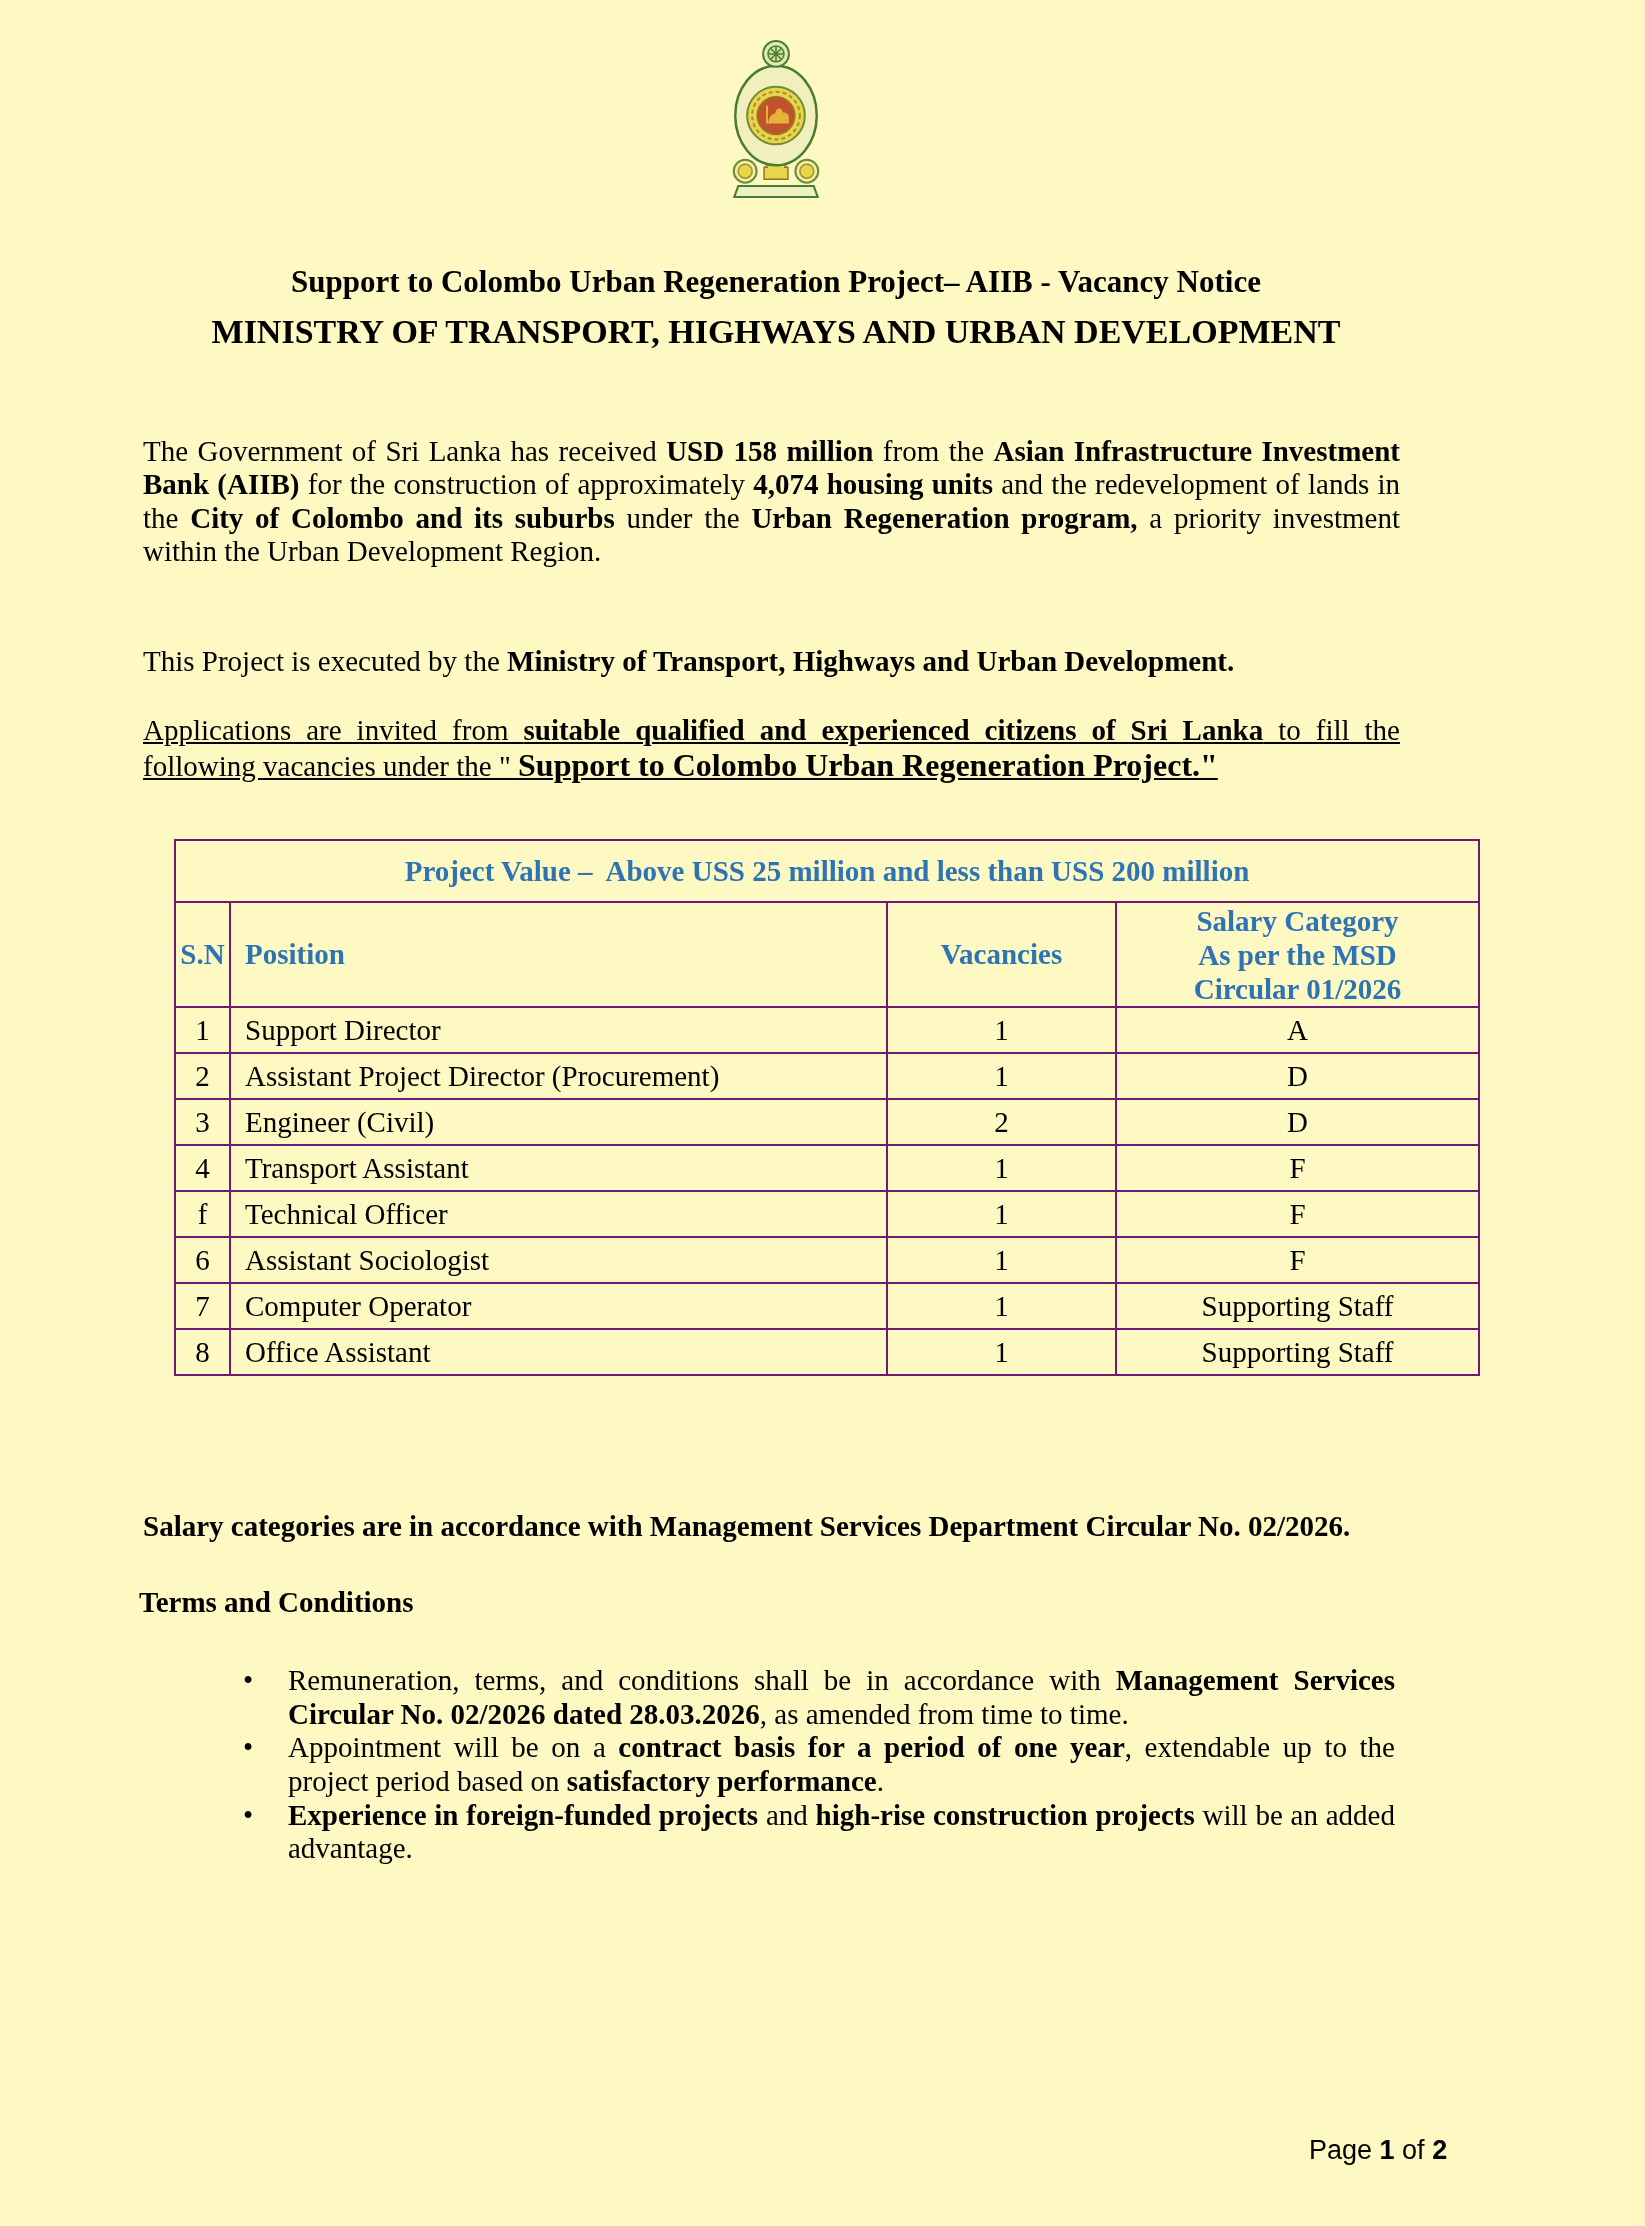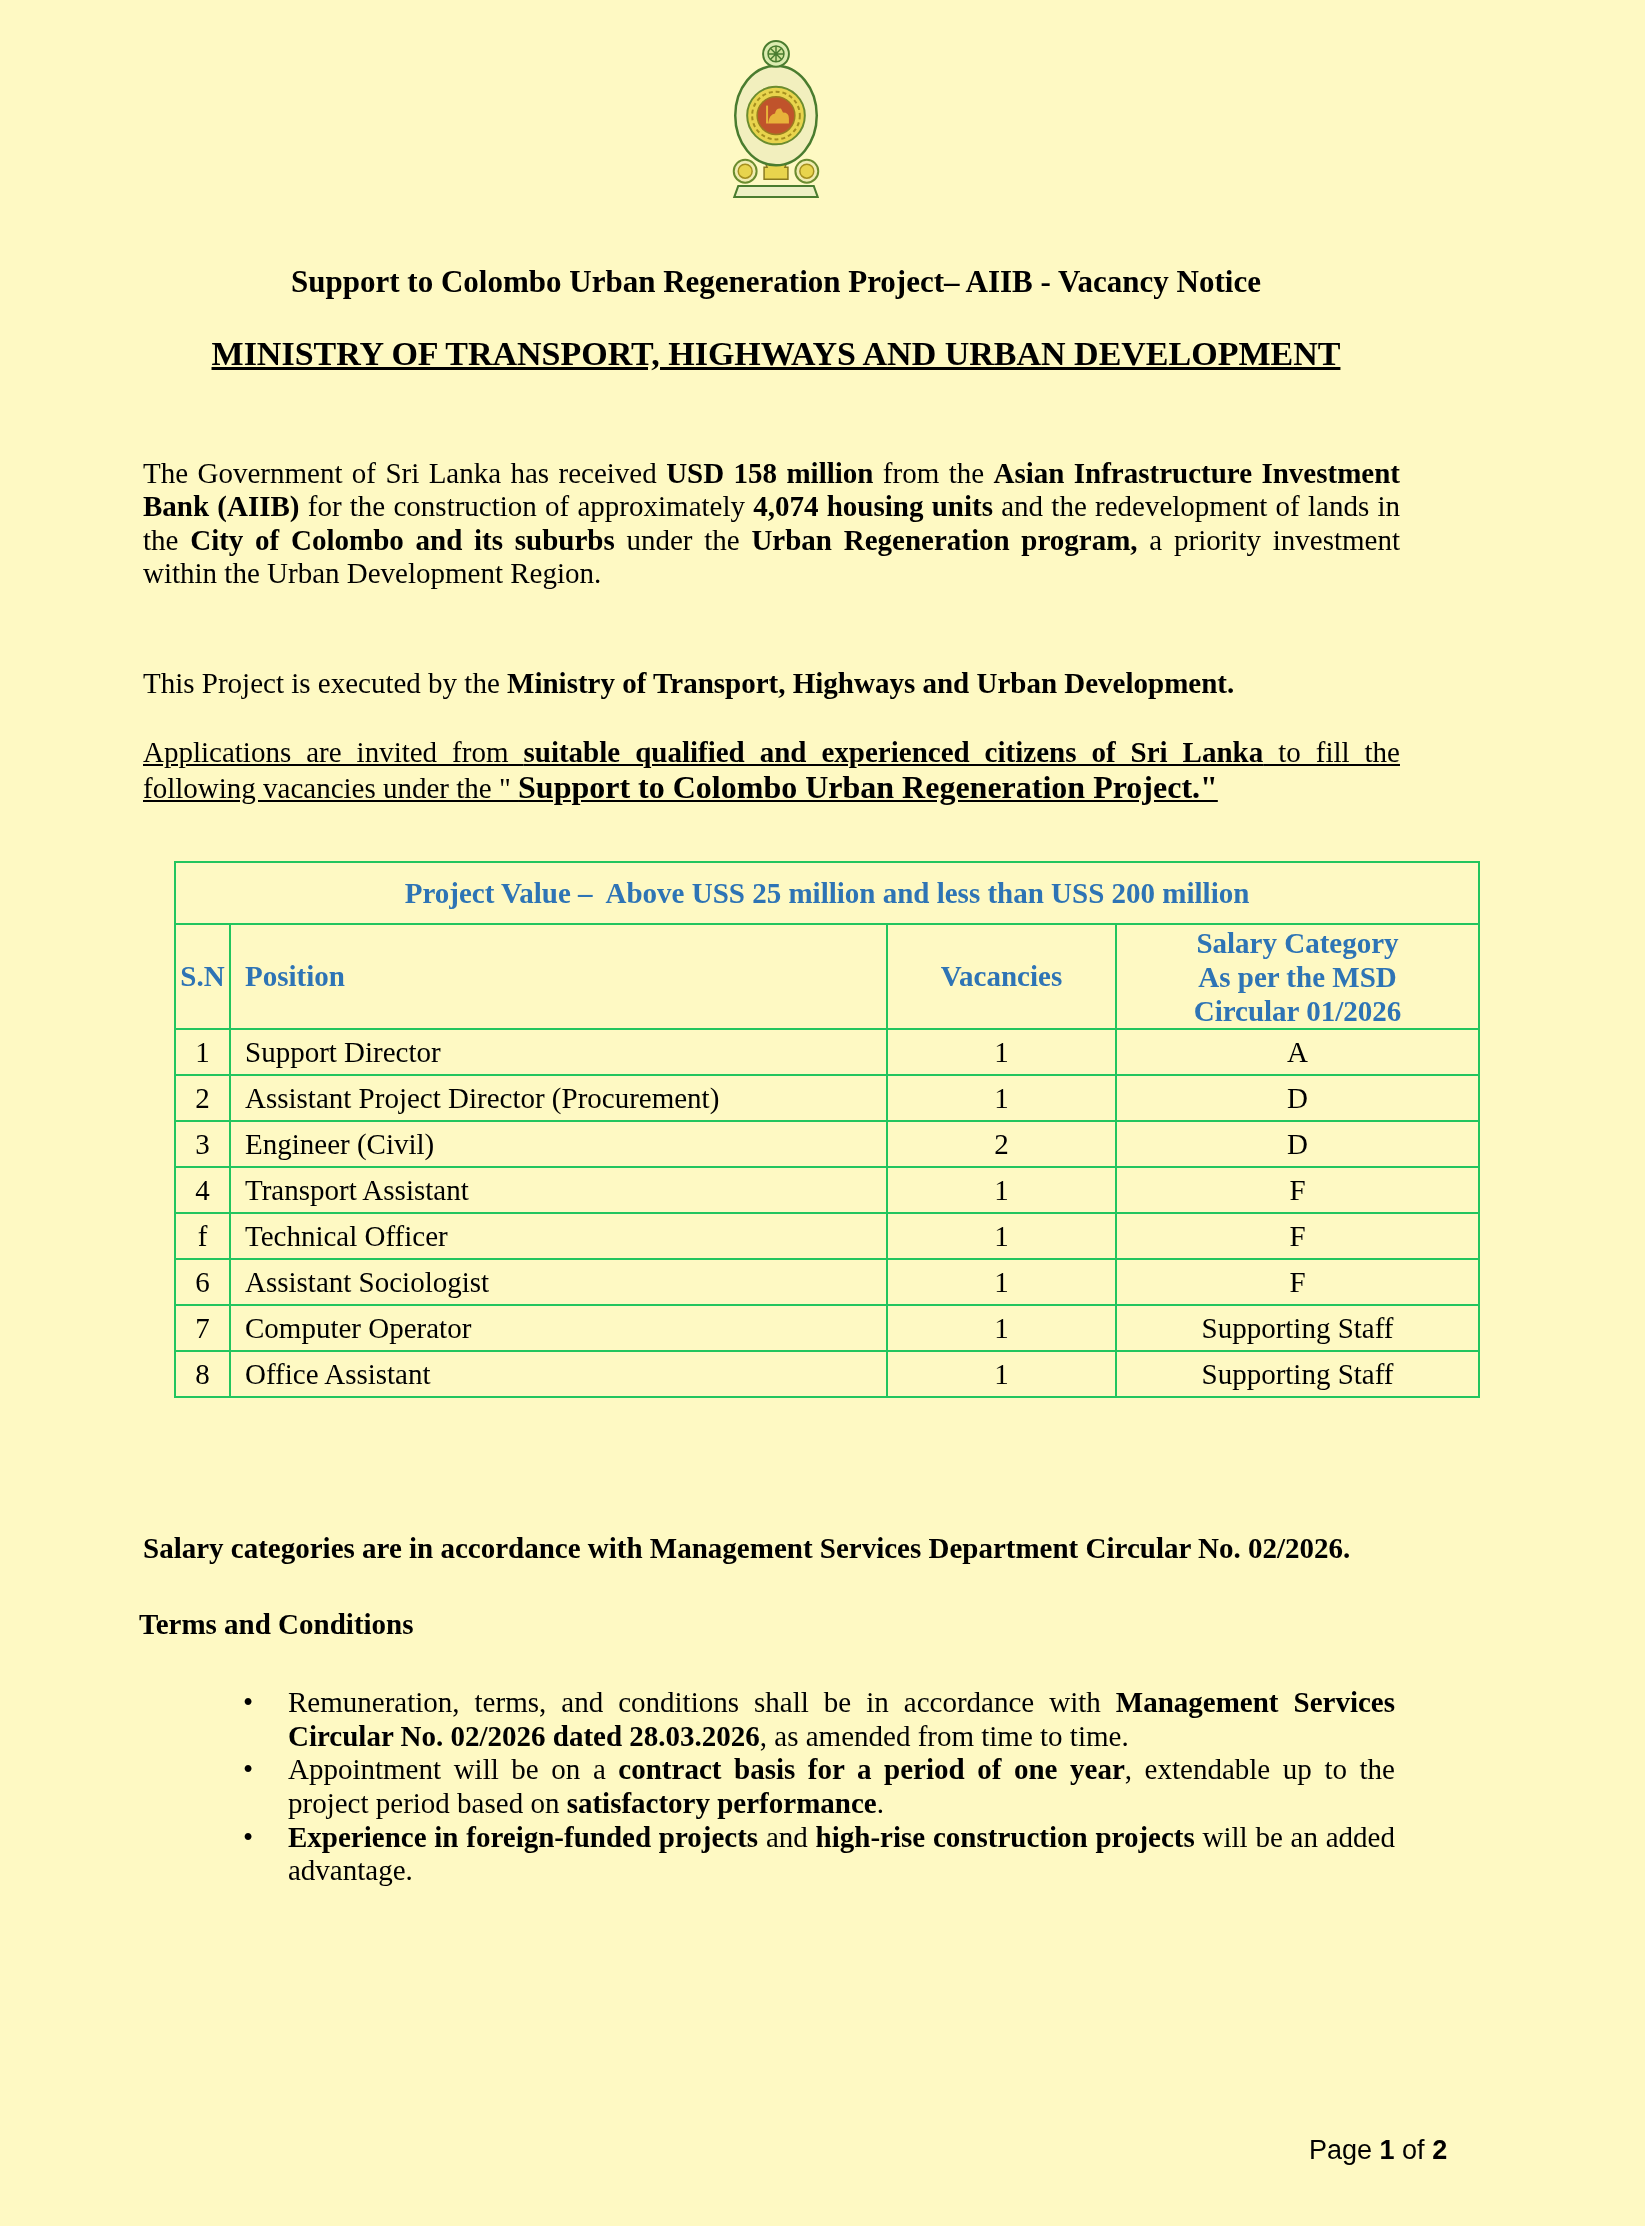--- a/index.html
+++ b/index.html
@@ -9,39 +9,39 @@
   }
   .content { position:absolute; left:139px; top:0; width:1274px; }
 
   .emblem-wrap { margin-top:38px; text-align:center; height:167px; }
 
   .doc-title {
     margin-top:58px; text-align:center; font-weight:bold; font-size:31px; line-height:1.25;
   }
   .gov-heading { text-align:center; font-weight:bold; font-size:34px; line-height:1.2; }
   .gov1 { margin-top:40px; }
-  .gov2 { margin-top:32px;text-decoration:underline; }
+  .gov2 { margin-top:10px; }
 
   .aiib-logo { position:absolute; left:1445px; top:348px; width:195px; height:131px; }
 
   p.body-par {
     width:1257px; margin:4px; text-align:justify;
     font-size:29px; line-height:1.16;
   }
   .p1 { margin-top:82px !important; }
   .p2 { margin-top:76px !important; }
   .p3 { margin-top:35px !important;text-decoration:underline; }
   .b { font-weight:bold; }
   .lg { font-size:32px; }
 
   table.vacancy {
     margin-top:55px; margin-left:35px; border-collapse:collapse;
     width:1303px; font-size:29px; table-layout:fixed;
   }
-  table.vacancy td, table.vacancy th { border:2px solid #22c55e; padding:0; }
+  table.vacancy td, table.vacancy th { border:2px solid #701a75; padding:0; }
   .col-sn { width:55px; }
   .col-pos { width:657px; }
   .col-vac { width:229px; }
   .col-sal { width:363px; }
   .tbl-title {
     height:60px; text-align:center; font-weight:bold; color:#2E74B5; font-size:29px;
     white-space:pre-wrap;
   }
   .tbl-colhead { height:105px; font-weight:bold; color:#2E74B5; }
   .tbl-colhead .sn, .tbl-colhead .vac, .tbl-colhead .sal { text-align:center; }

